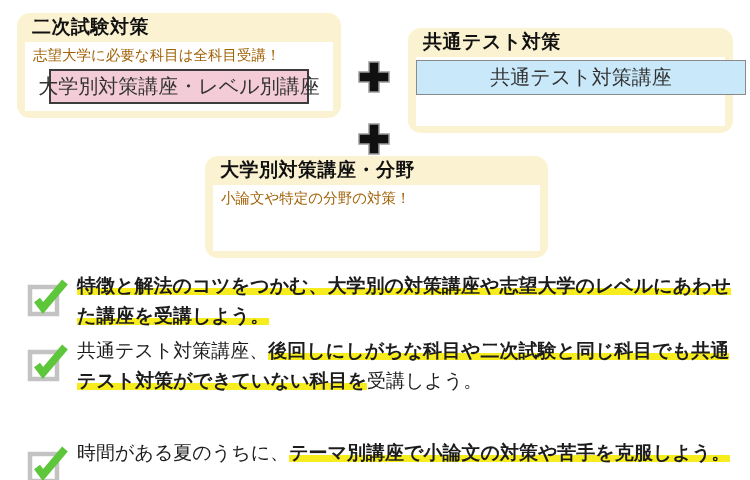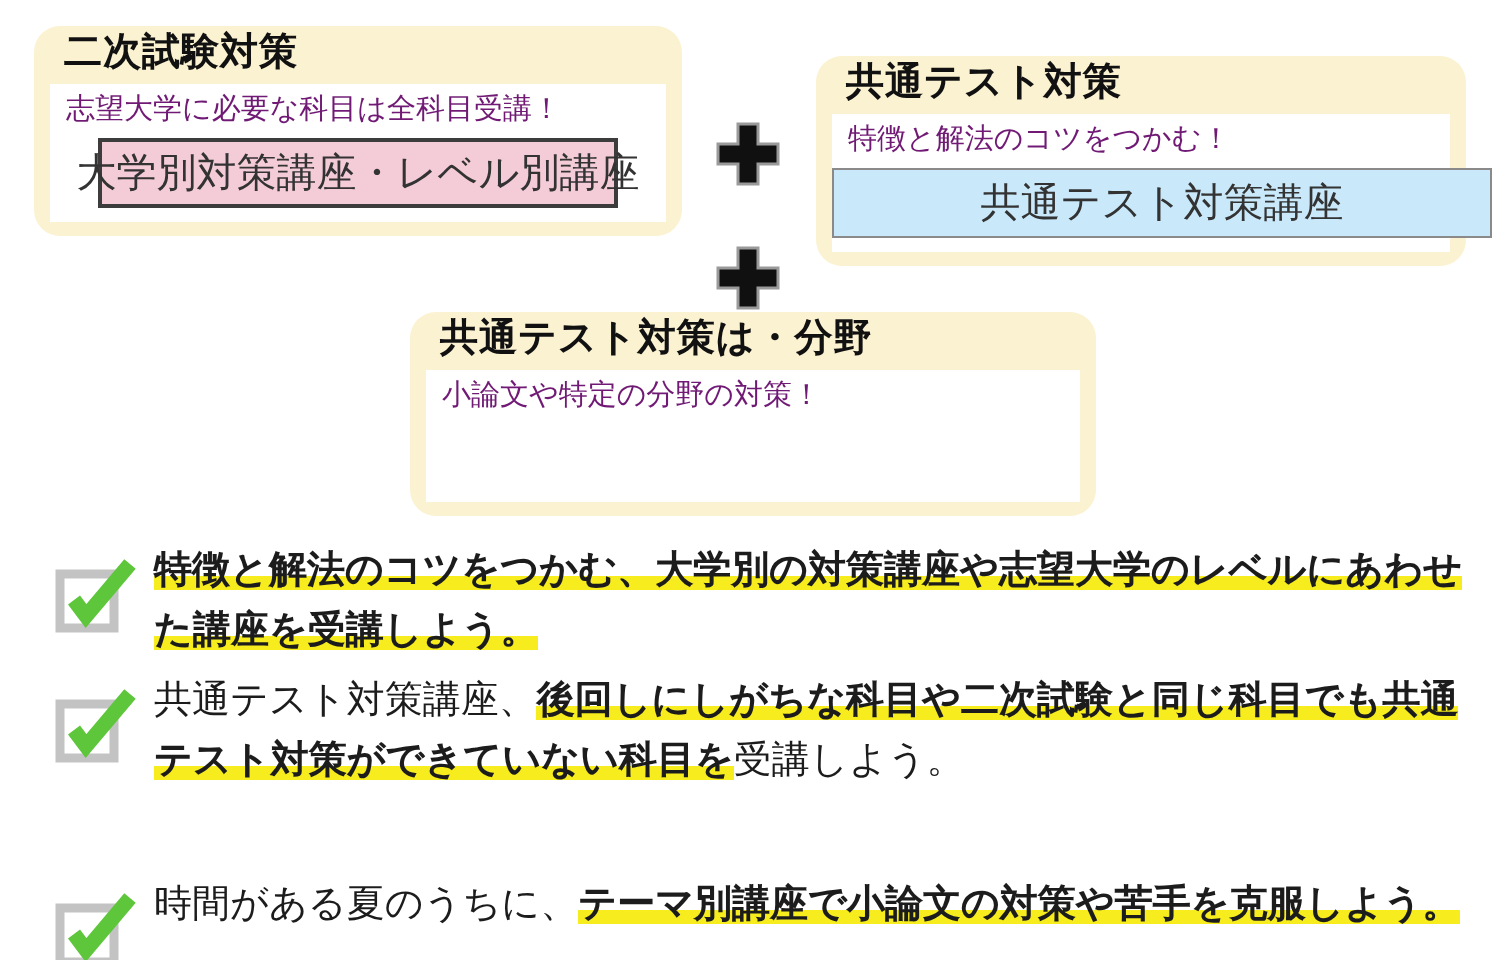--- a/index.html
+++ b/index.html
@@ -34,21 +34,21 @@
     white-space: nowrap;
   }
   .panel-inner {
     position: absolute;
     left: 8px; right: 8px; top: 29px; bottom: 7px;
     background: #ffffff;
   }
   .panel-sub {
     font-size: 14.5px;
     line-height: 22px;
-    color: #701a75;
+    color: #a16207;
     padding: 2px 0 0 8px;
     white-space: nowrap;
   }
   .course {
     margin: 3px auto 0 auto;
     height: 35px;
     display: flex;
     align-items: center;
     justify-content: center;
     font-size: 20px;
@@ -103,27 +103,26 @@
     <div class="panel-title">二次試験対策</div>
     <div class="panel-inner">
       <div class="panel-sub">志望大学に必要な科目は全科目受講！</div>
       <div class="course">大学別対策講座・レベル別講座</div>
     </div>
   </div>
 
   <div class="panel" id="panel-2">
     <div class="panel-title">共通テスト対策</div>
     <div class="panel-inner">
-      <div class="panel-sub">特徴と解法のコツをつかむ！</div>
       <div class="course">共通テスト対策講座</div>
     </div>
   </div>
 
   <div class="panel" id="panel-3">
-    <div class="panel-title">共通テスト対策は・分野</div>
+    <div class="panel-title">大学別対策講座・分野</div>
     <div class="panel-inner">
       <div class="panel-sub">小論文や特定の分野の対策！</div>
     </div>
   </div>
 
   <svg class="plus" id="plus-1" viewBox="0 0 34 34" aria-hidden="true">
     <path d="M12 2 H22 V12 H32 V22 H22 V32 H12 V22 H2 V12 H12 Z" fill="#101010" stroke="#9a9a9a" stroke-width="1.5"></path>
   </svg>
   <svg class="plus" id="plus-2" viewBox="0 0 34 34" aria-hidden="true">
     <path d="M12 2 H22 V12 H32 V22 H22 V32 H12 V22 H2 V12 H12 Z" fill="#101010" stroke="#9a9a9a" stroke-width="1.5"></path>

